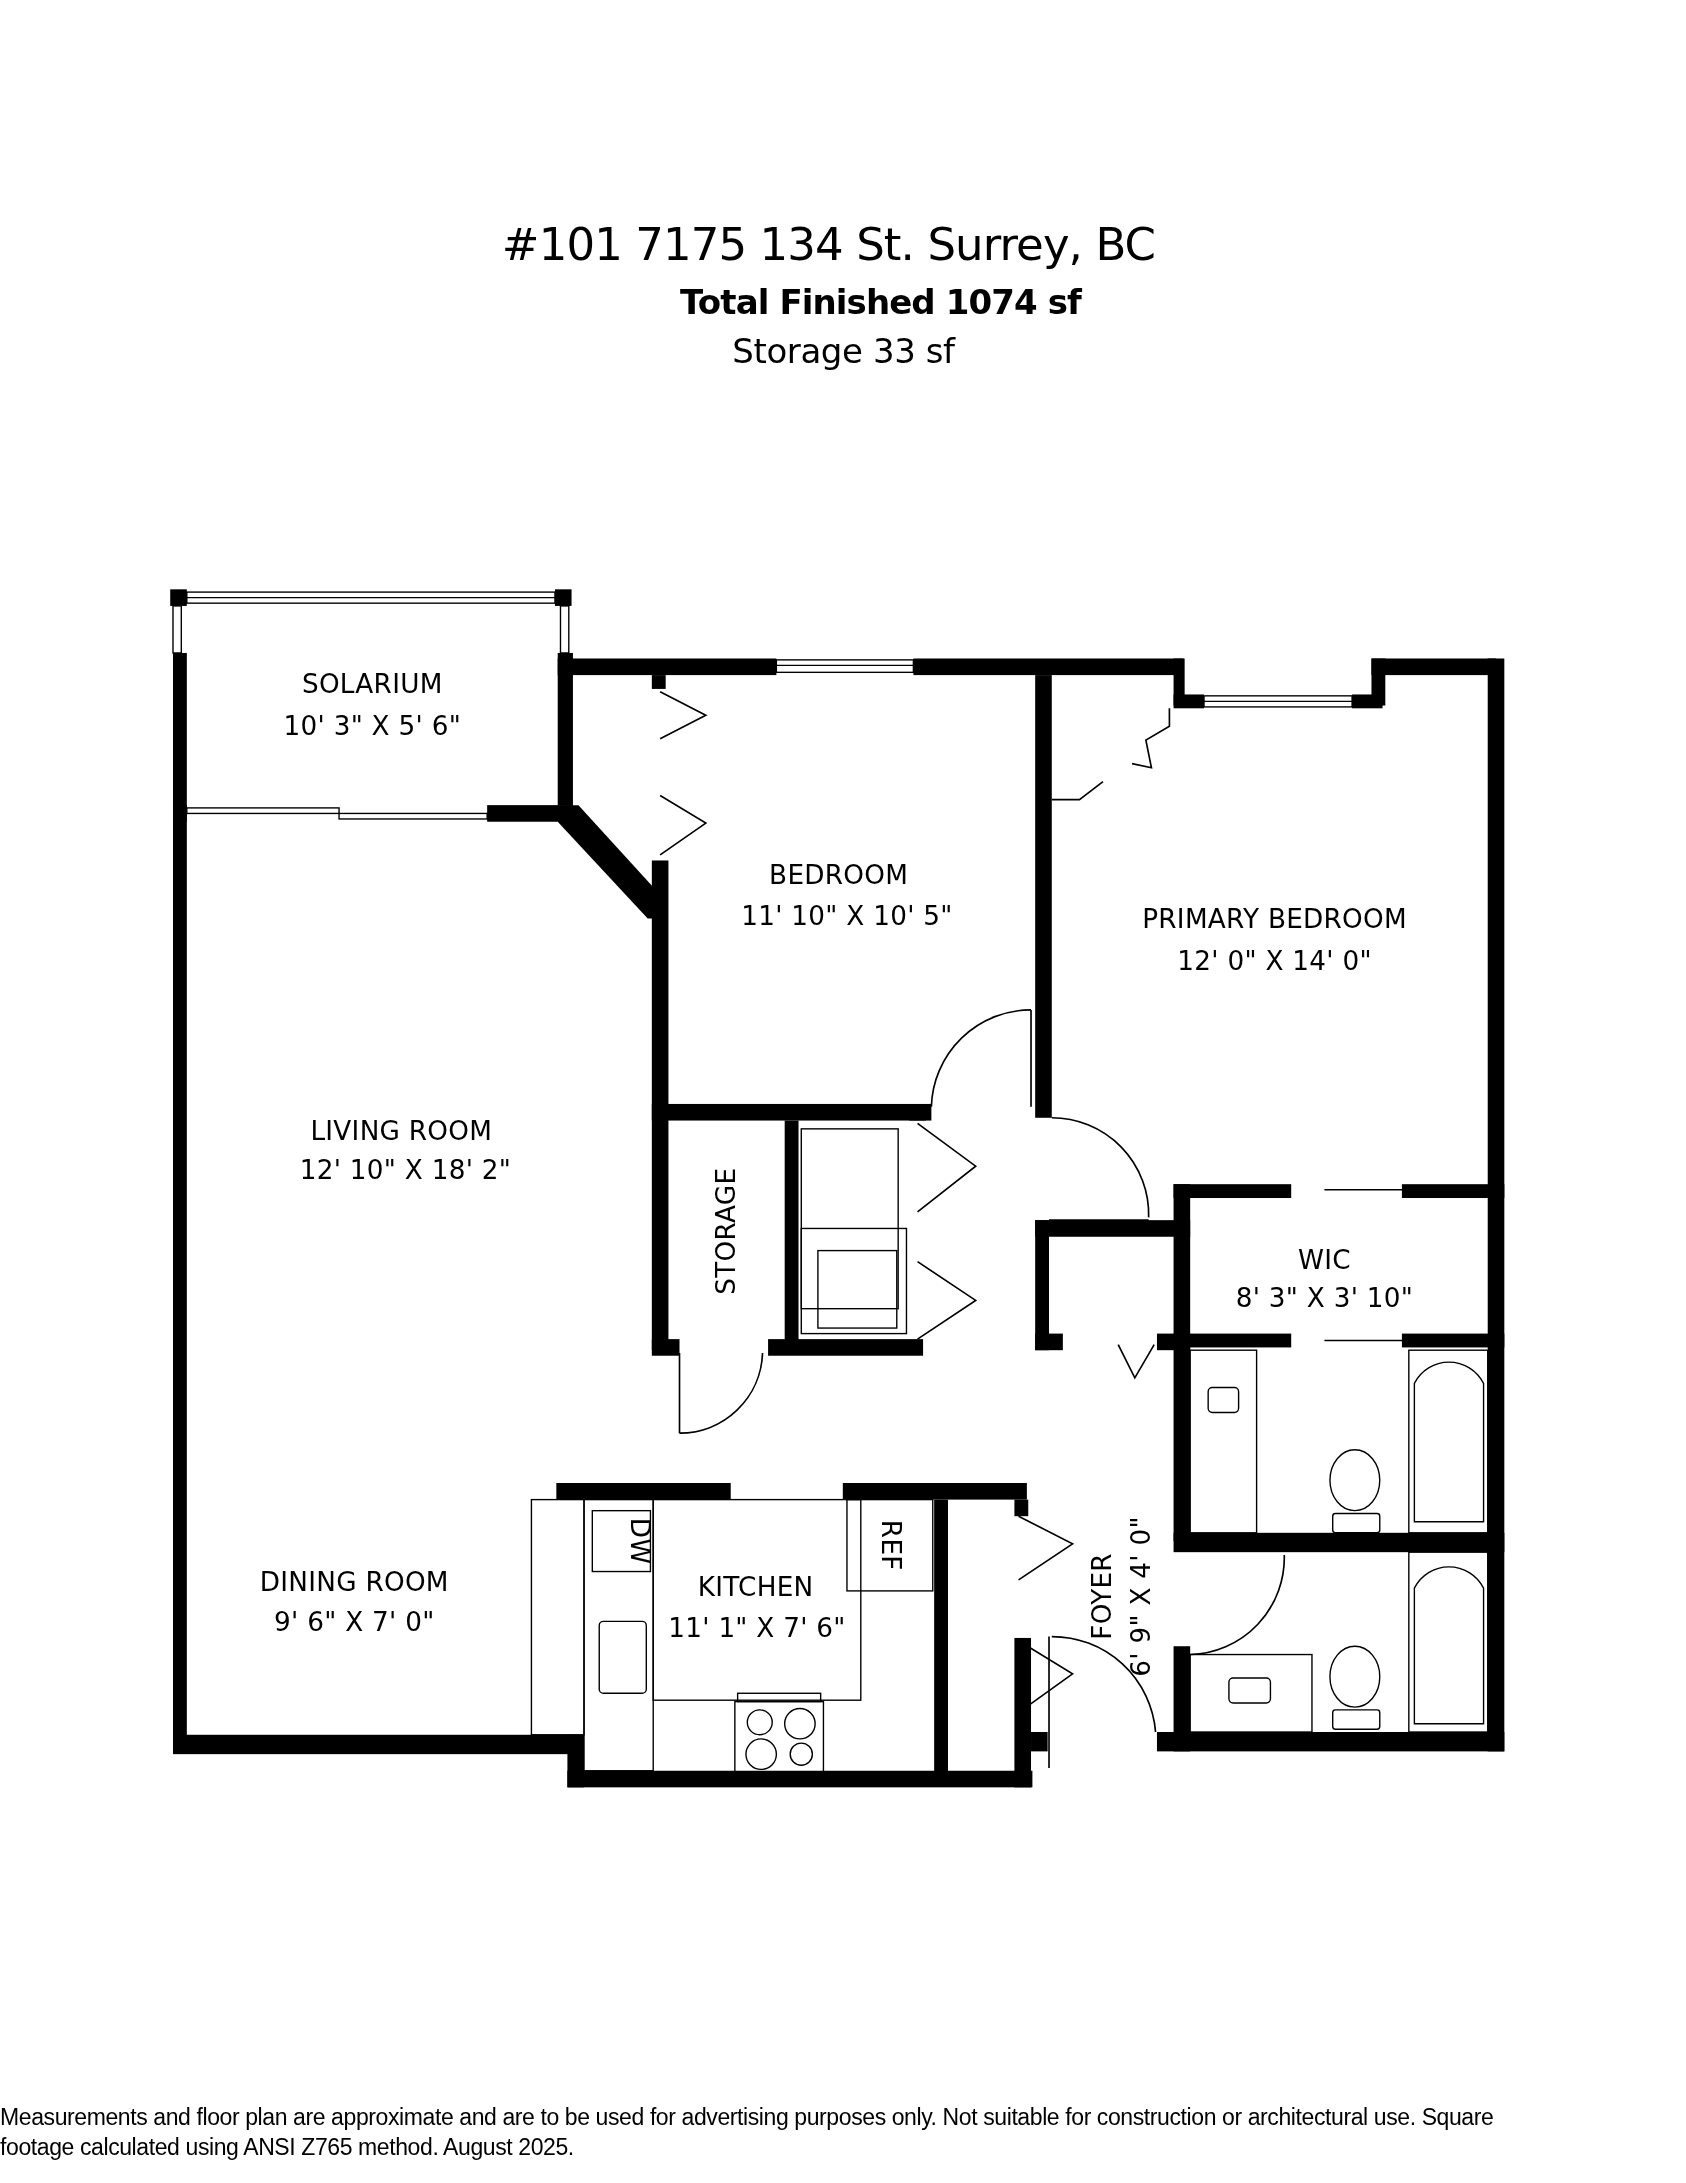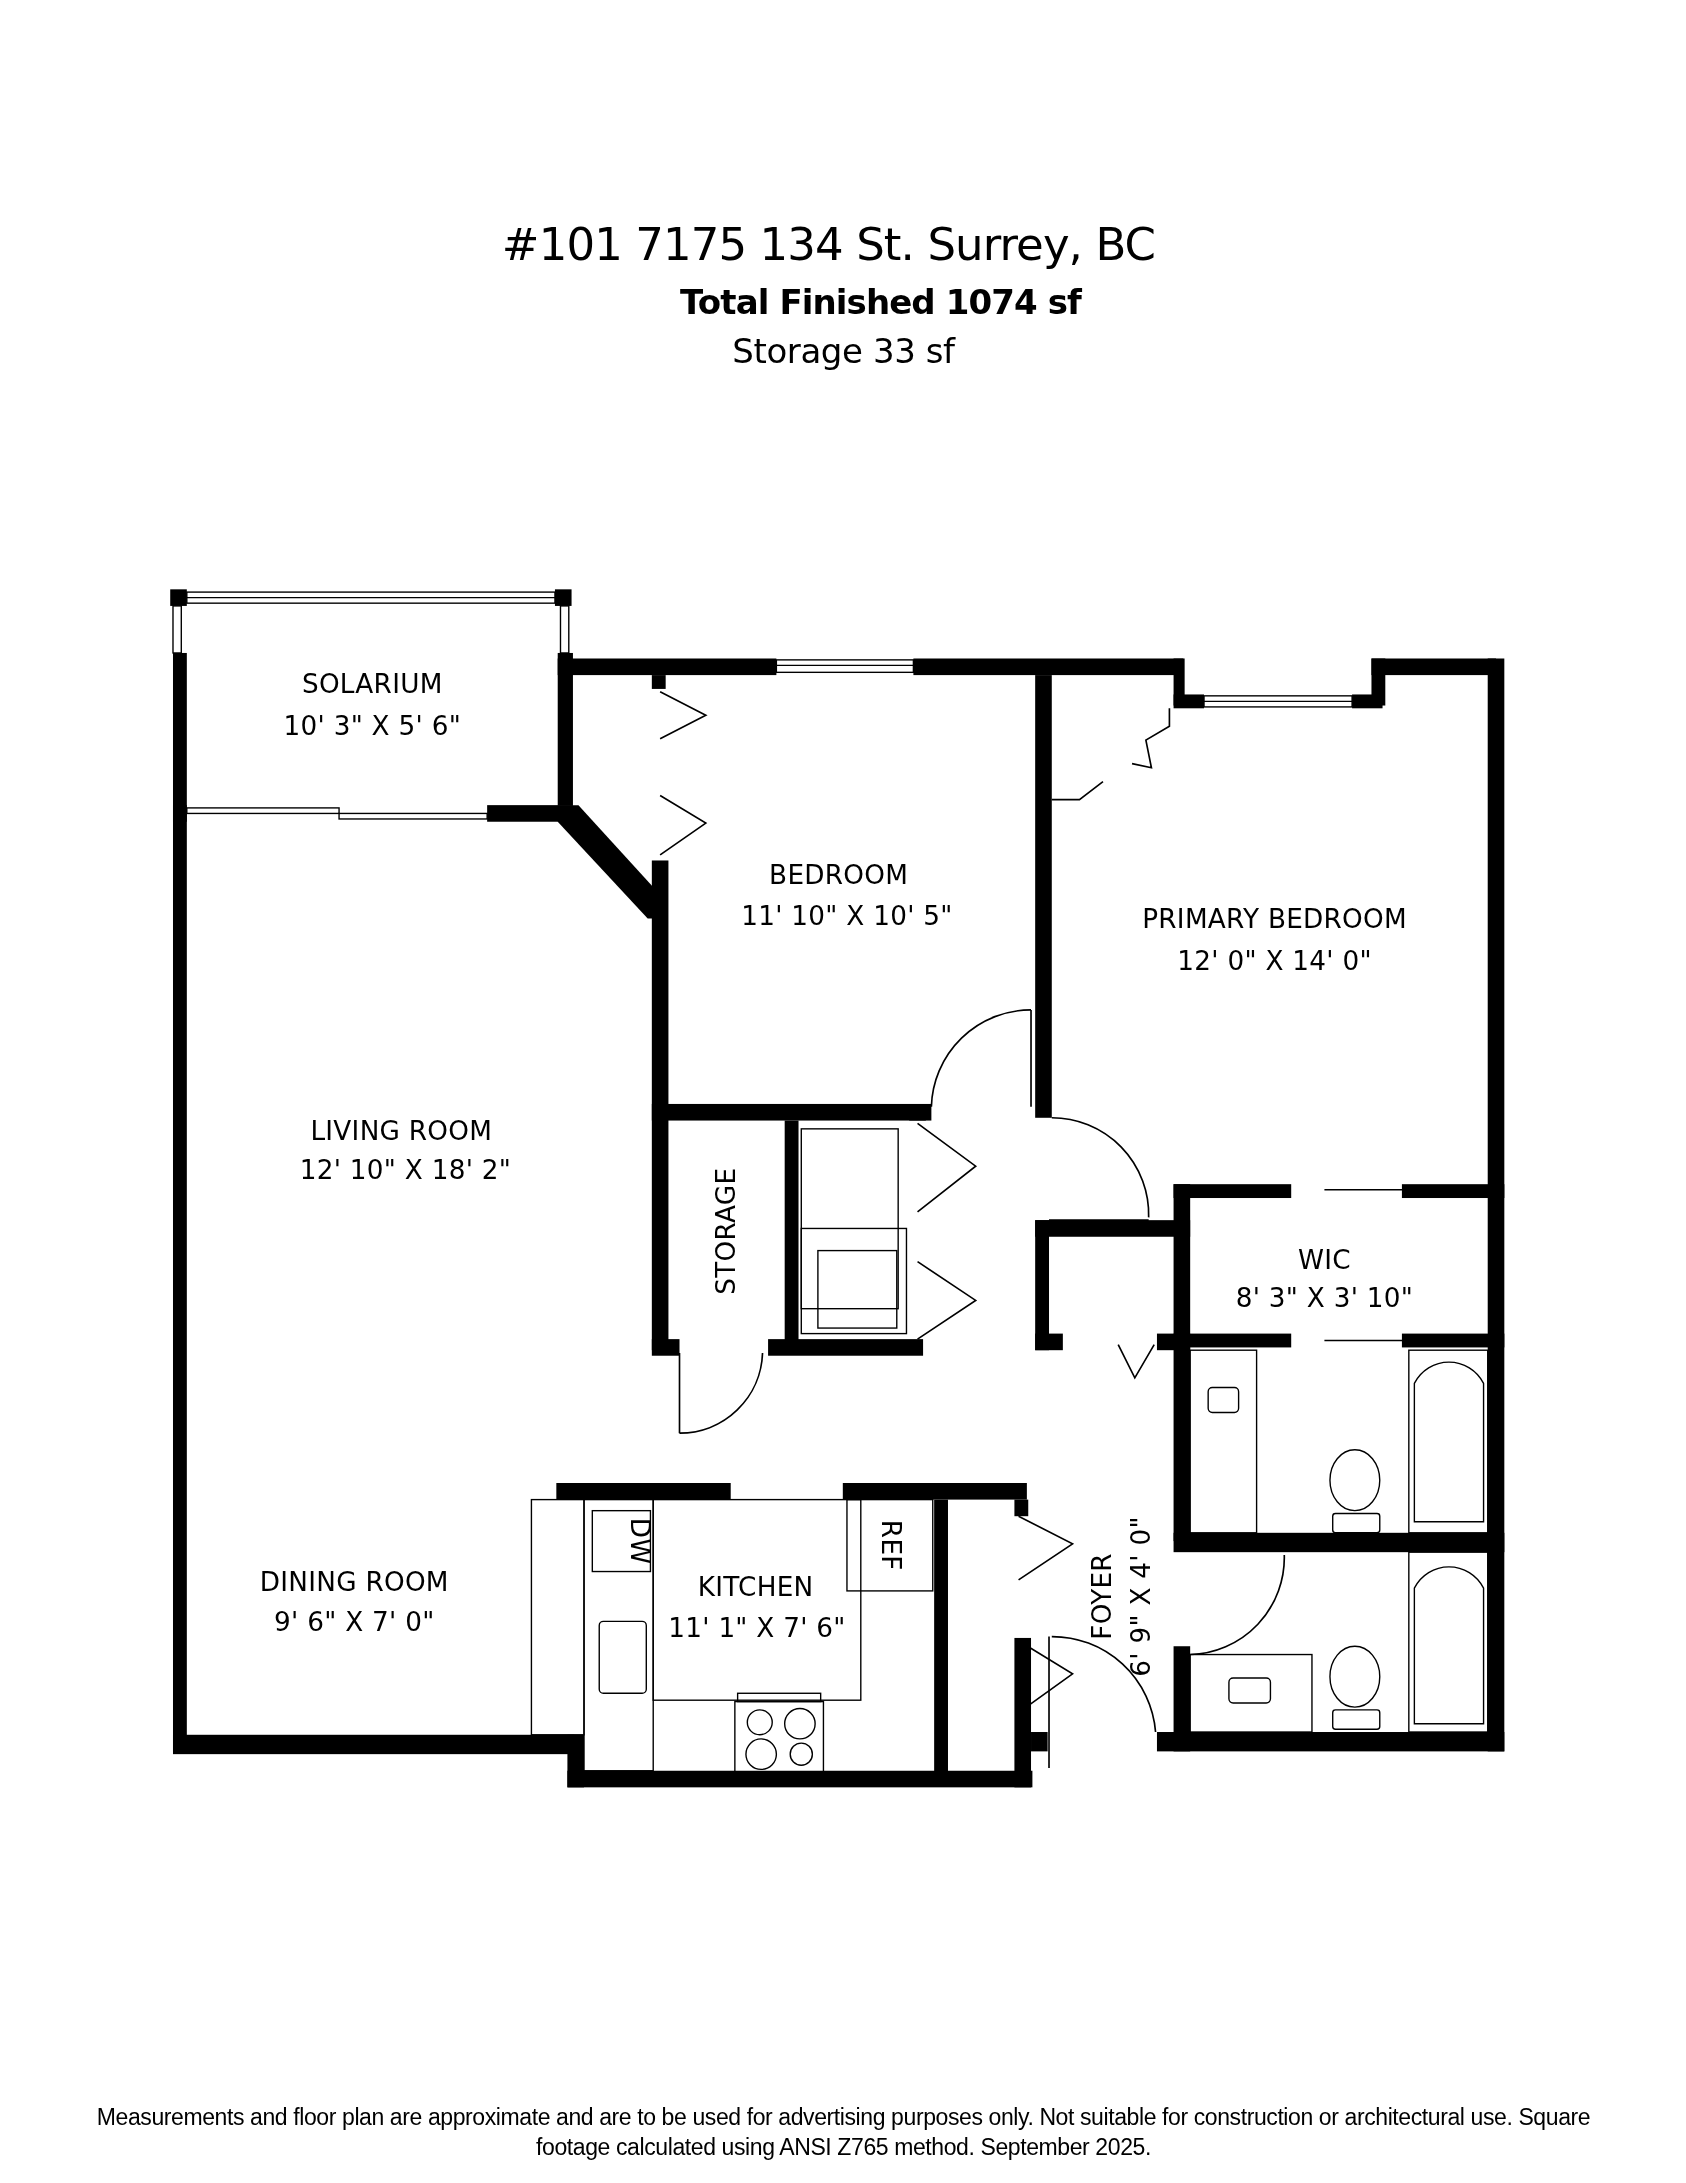--- a/index.html
+++ b/index.html
@@ -3,21 +3,21 @@
 <meta charset="utf-8">
 <style>
   html, body { margin:0; padding:0; background:#ffffff; }
   body { width:1687px; height:2183px; position:relative; overflow:hidden; font-family:"Liberation Sans", sans-serif; color:#000; }
   .header { position:absolute; left:0; top:0; width:1687px; text-align:center; }
   .addr { position:absolute; left:0; width:1657px; top:222px; font-family:"DejaVu Sans", sans-serif; font-size:45px; letter-spacing:-0.9px; font-weight:normal; line-height:1; }
   .total { position:absolute; left:0; width:1687px; top:285px; font-family:"DejaVu Sans", sans-serif; font-size:34px; font-weight:bold; letter-spacing:-0.9px; line-height:1;padding-left:37px; }
   .storage { position:absolute; left:0; width:1687px; top:334px; font-family:"DejaVu Sans", sans-serif; font-size:34px; letter-spacing:-0.4px; line-height:1; }
   svg.plan { position:absolute; left:0; top:0; width:1687px; height:2183px; }
   .rl { font-family:"DejaVu Sans", sans-serif; font-size:19px; fill:#000; text-anchor:middle; letter-spacing:0.2px; }
-  .disclaimer { position:absolute; left:0; width:1687px; top:2102px; text-align:center; font-family:"Liberation Sans", sans-serif; font-size:23px; line-height:30px; letter-spacing:-0.4px; }
+  .disclaimer { position:absolute; left:0; width:1687px; top:2102px; text-align:left; font-family:"Liberation Sans", sans-serif; font-size:23px; line-height:30px; letter-spacing:-0.4px; }
   .disclaimer span { display:block; }
 </style>
 </head>
 <body>
 
 <div class="header">
   <div class="addr">#101 7175 134 St. Surrey, BC</div>
   <div class="total">Total Finished  1074 sf</div>
   <div class="storage">Storage  33 sf</div>
 </div>
@@ -186,15 +186,15 @@
     <text class="rl" x="547" y="1183">11' 1" X 7' 6"</text>
     <text class="rl" transform="translate(456,1114) rotate(90)">DW</text>
     <text class="rl" transform="translate(637,1117) rotate(90)">REF</text>
     <text class="rl" transform="translate(803,1154) rotate(-90)">FOYER</text>
     <text class="rl" transform="translate(831,1154) rotate(-90)">6' 9" X 4' 0"</text>
   </g>
 </svg>
 
 <div class="disclaimer">
   <span>Measurements and floor plan are approximate and are to be used for advertising purposes only. Not suitable for construction or architectural use. Square</span>
-  <span>footage calculated using ANSI Z765 method. September 2025.</span>
+  <span>footage calculated using ANSI Z765 method. August 2025.</span>
 </div>
 
 
 </body></html>

